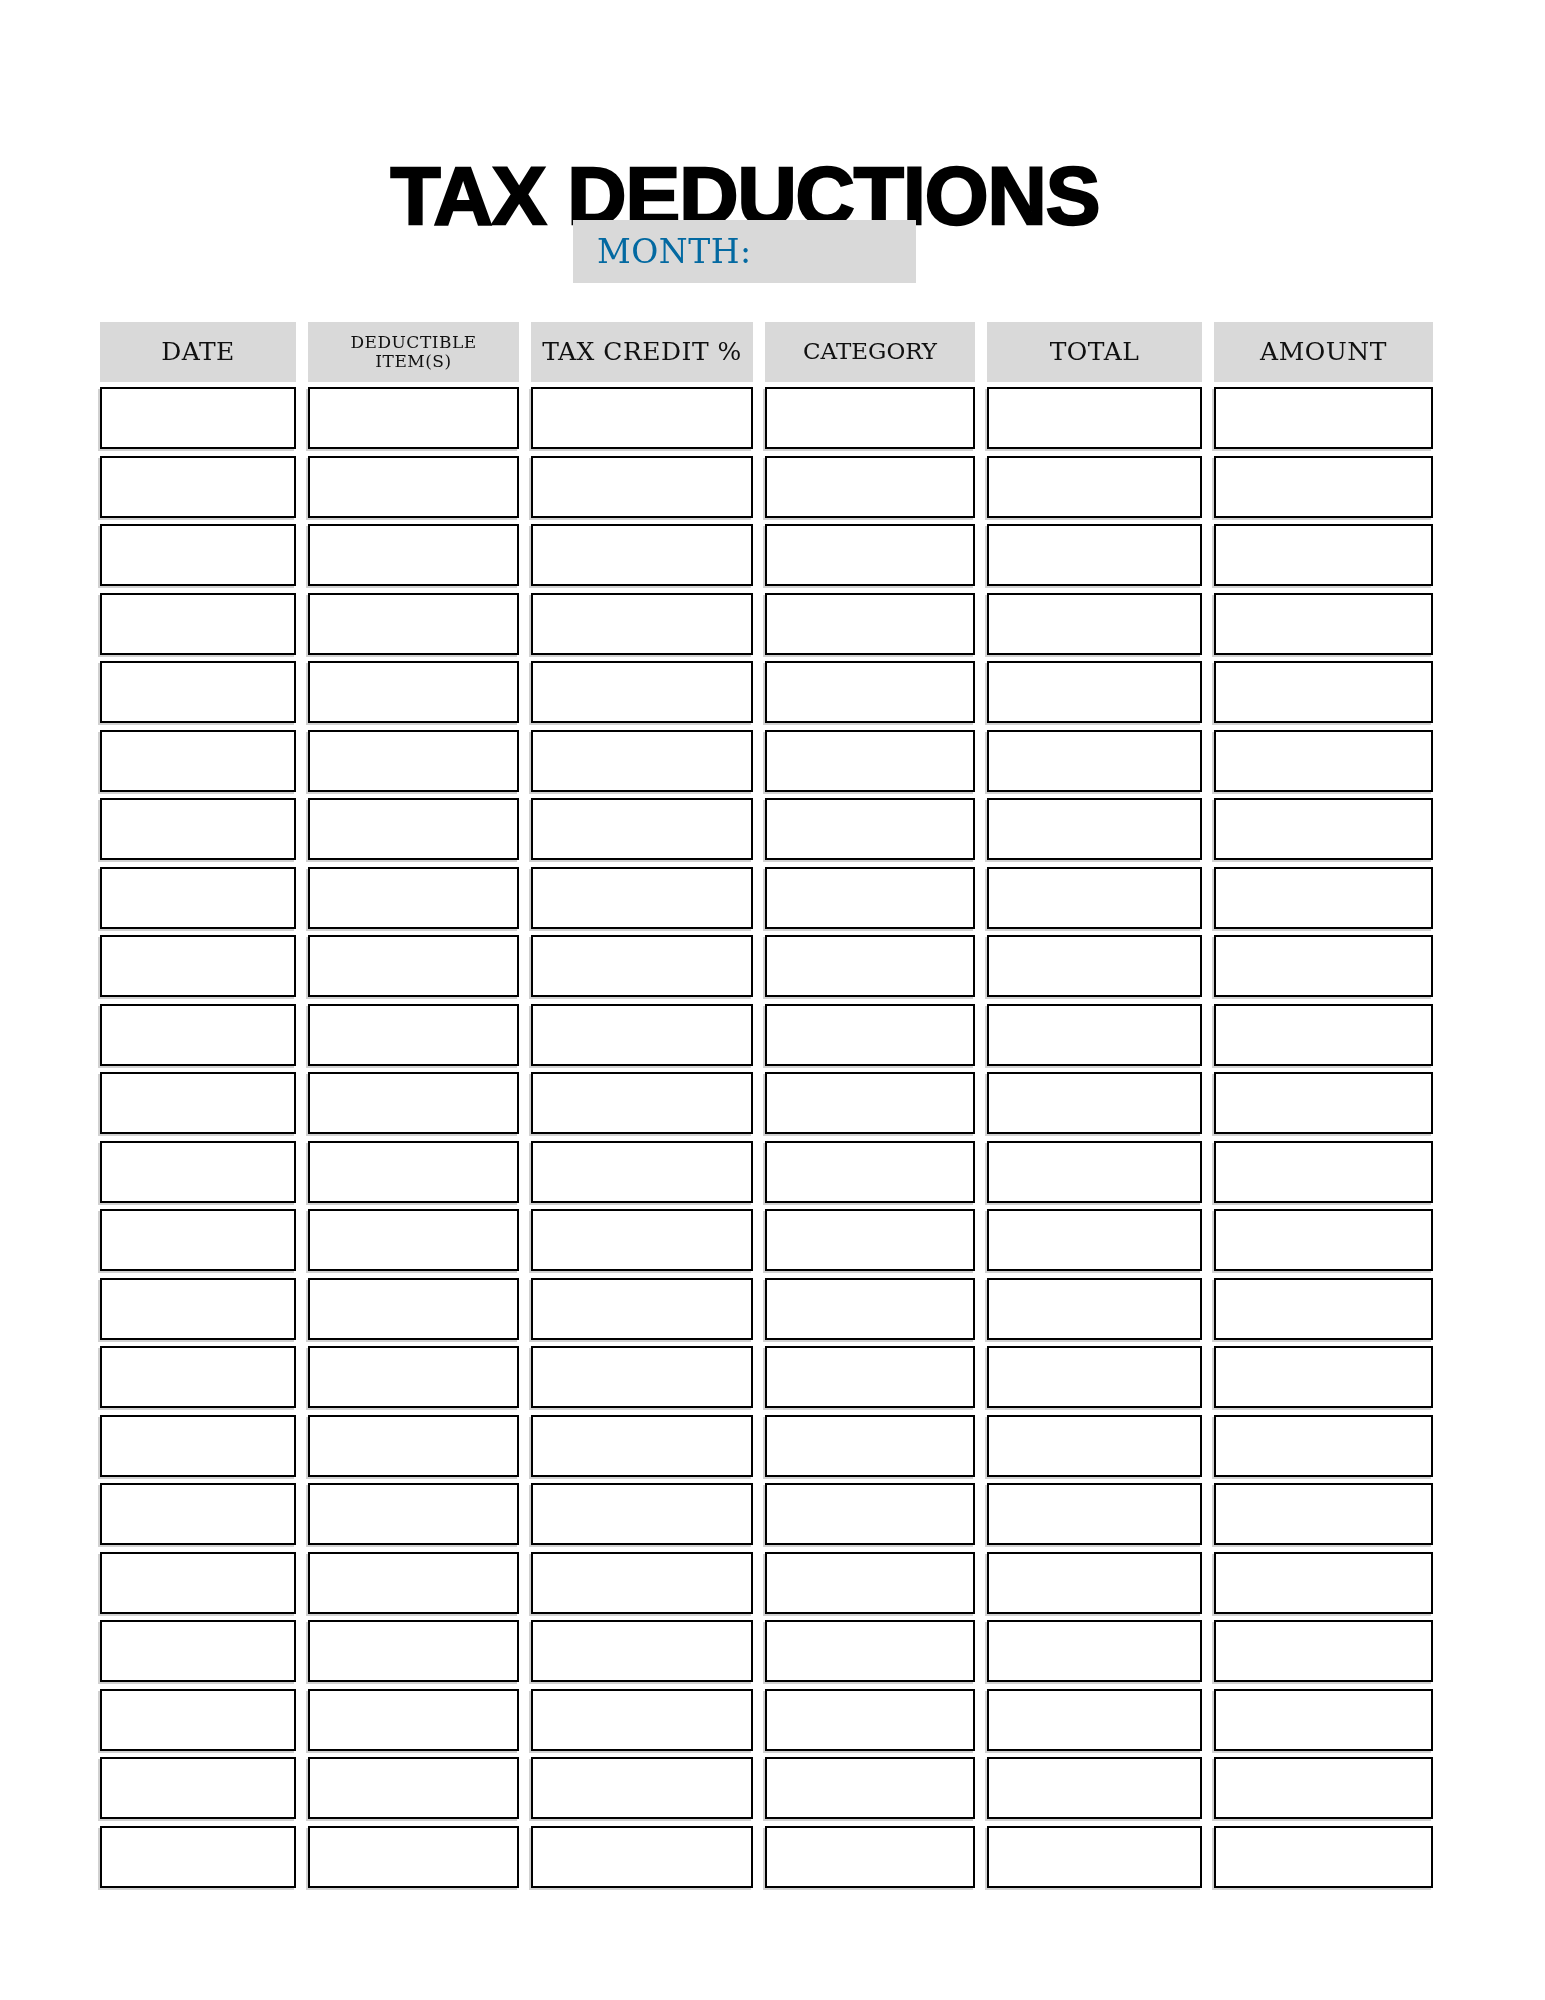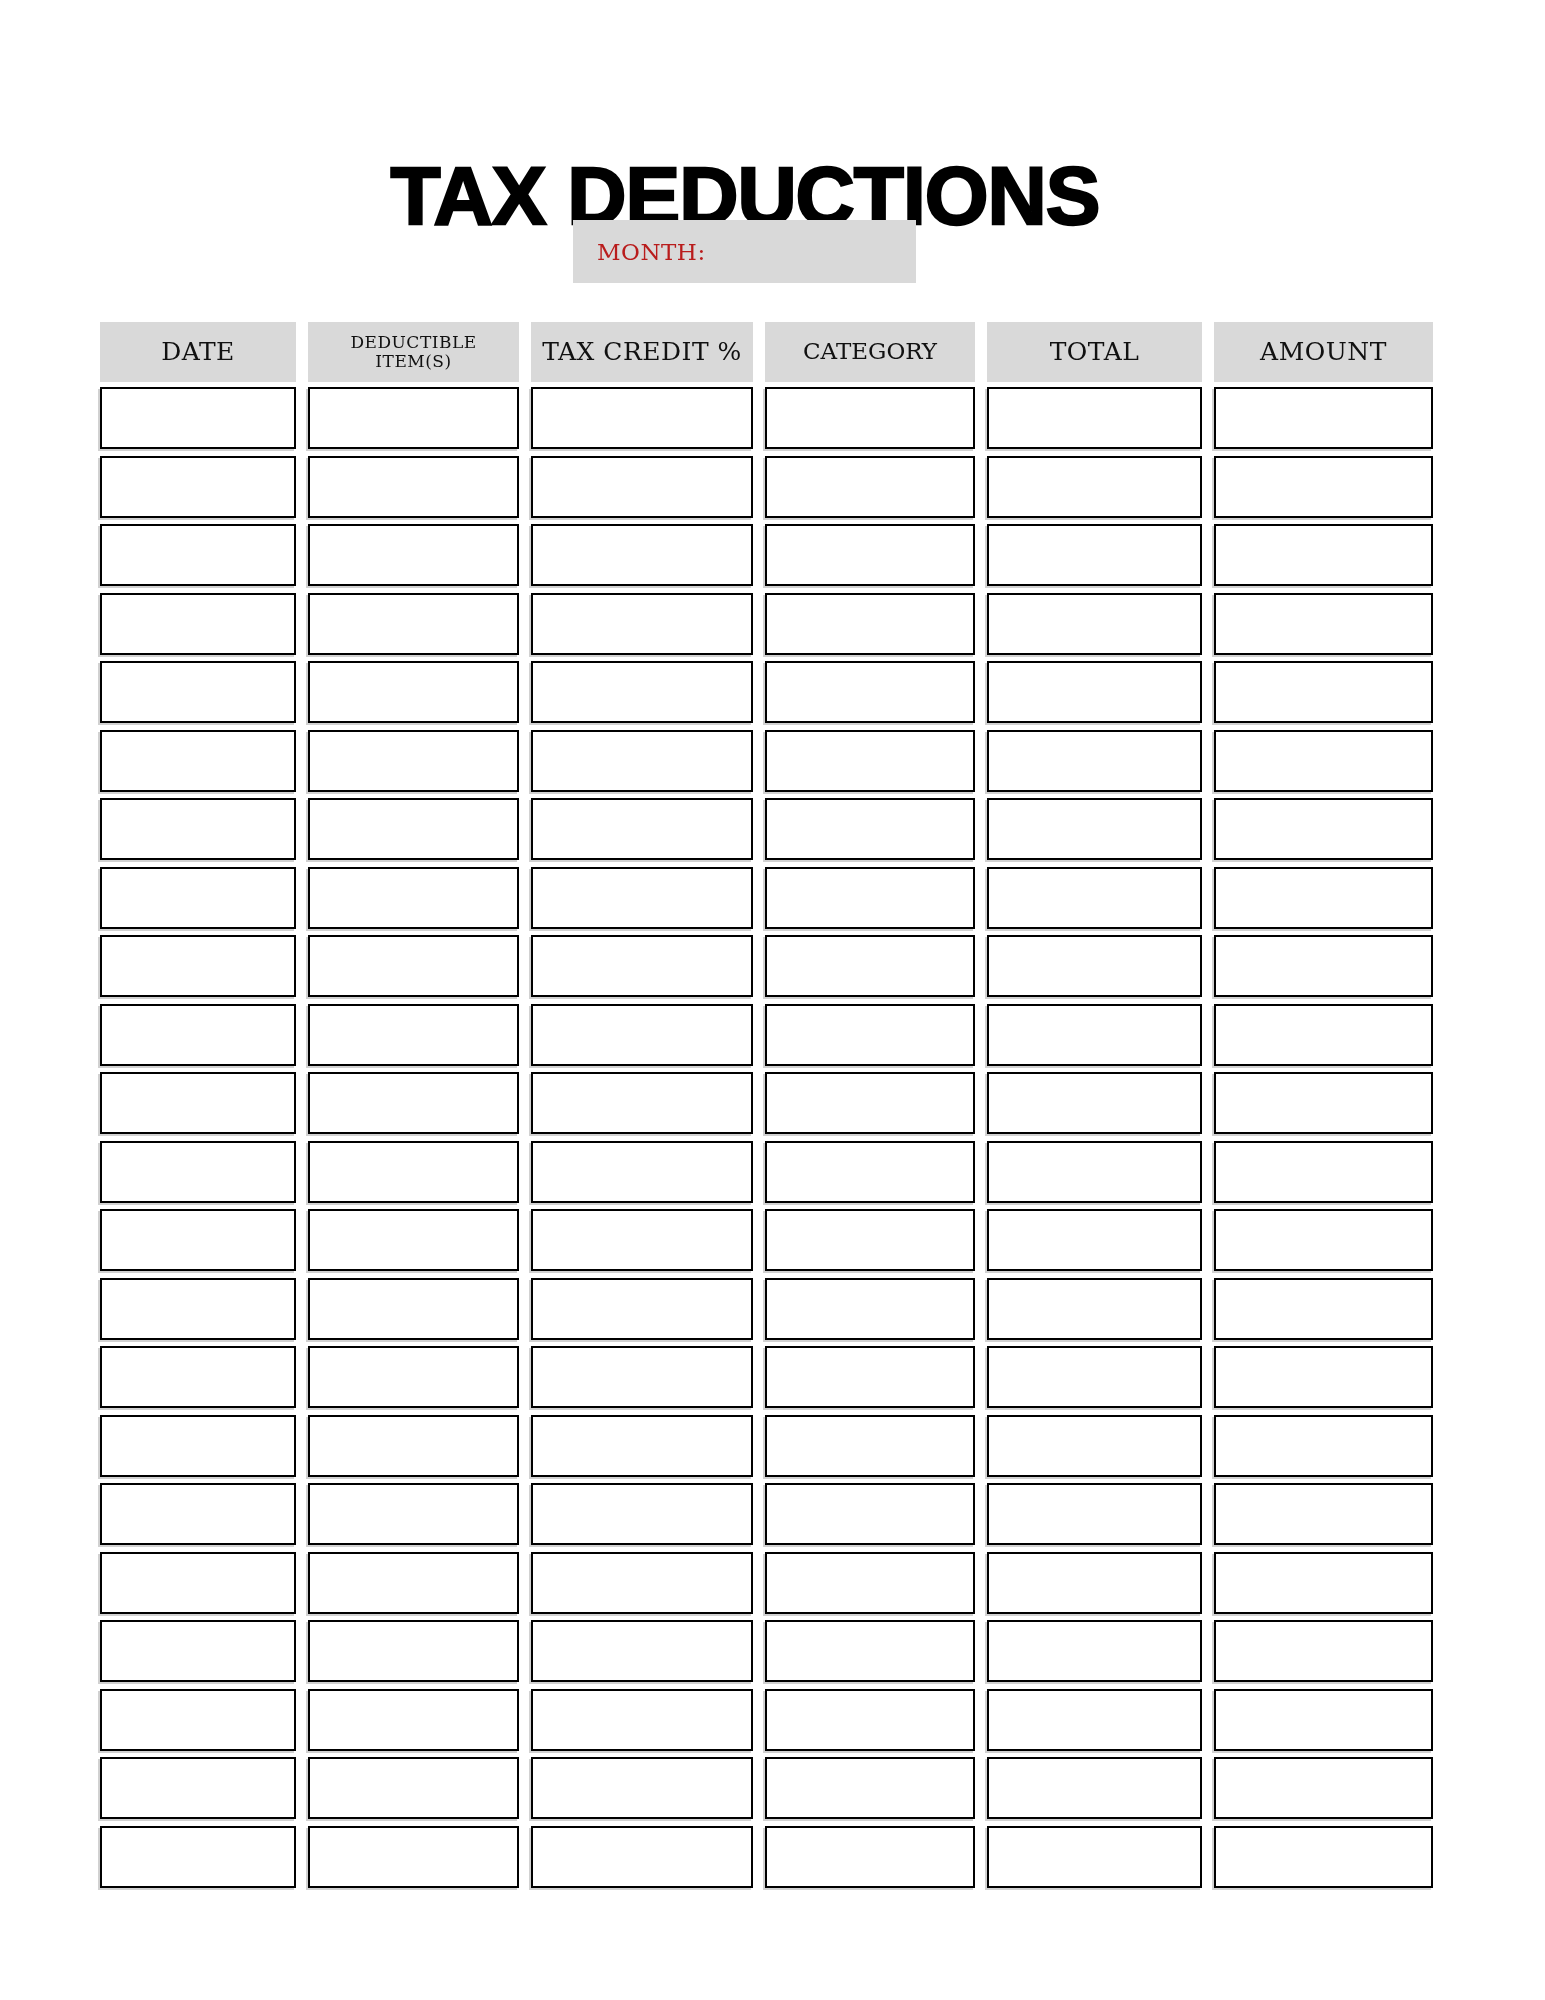--- a/index.html
+++ b/index.html
@@ -38,23 +38,23 @@
     top: 220px;
     width: 343px;
     height: 63px;
     background: #d9d9d9;
     display: flex;
     align-items: center;
     box-sizing: border-box;
     padding-left: 24px;
   }
   .month-box .month-label {
-    font-size: 23px;
+    font-size: 33px;
     letter-spacing: 0.5px;
-    color: #b91c1c;
+    color: #0369a1;
   }
   .month-box .month-value {
     flex: 1;
     height: 100%;
   }
 
   
   .table {
     position: absolute;
     left: 100px;

